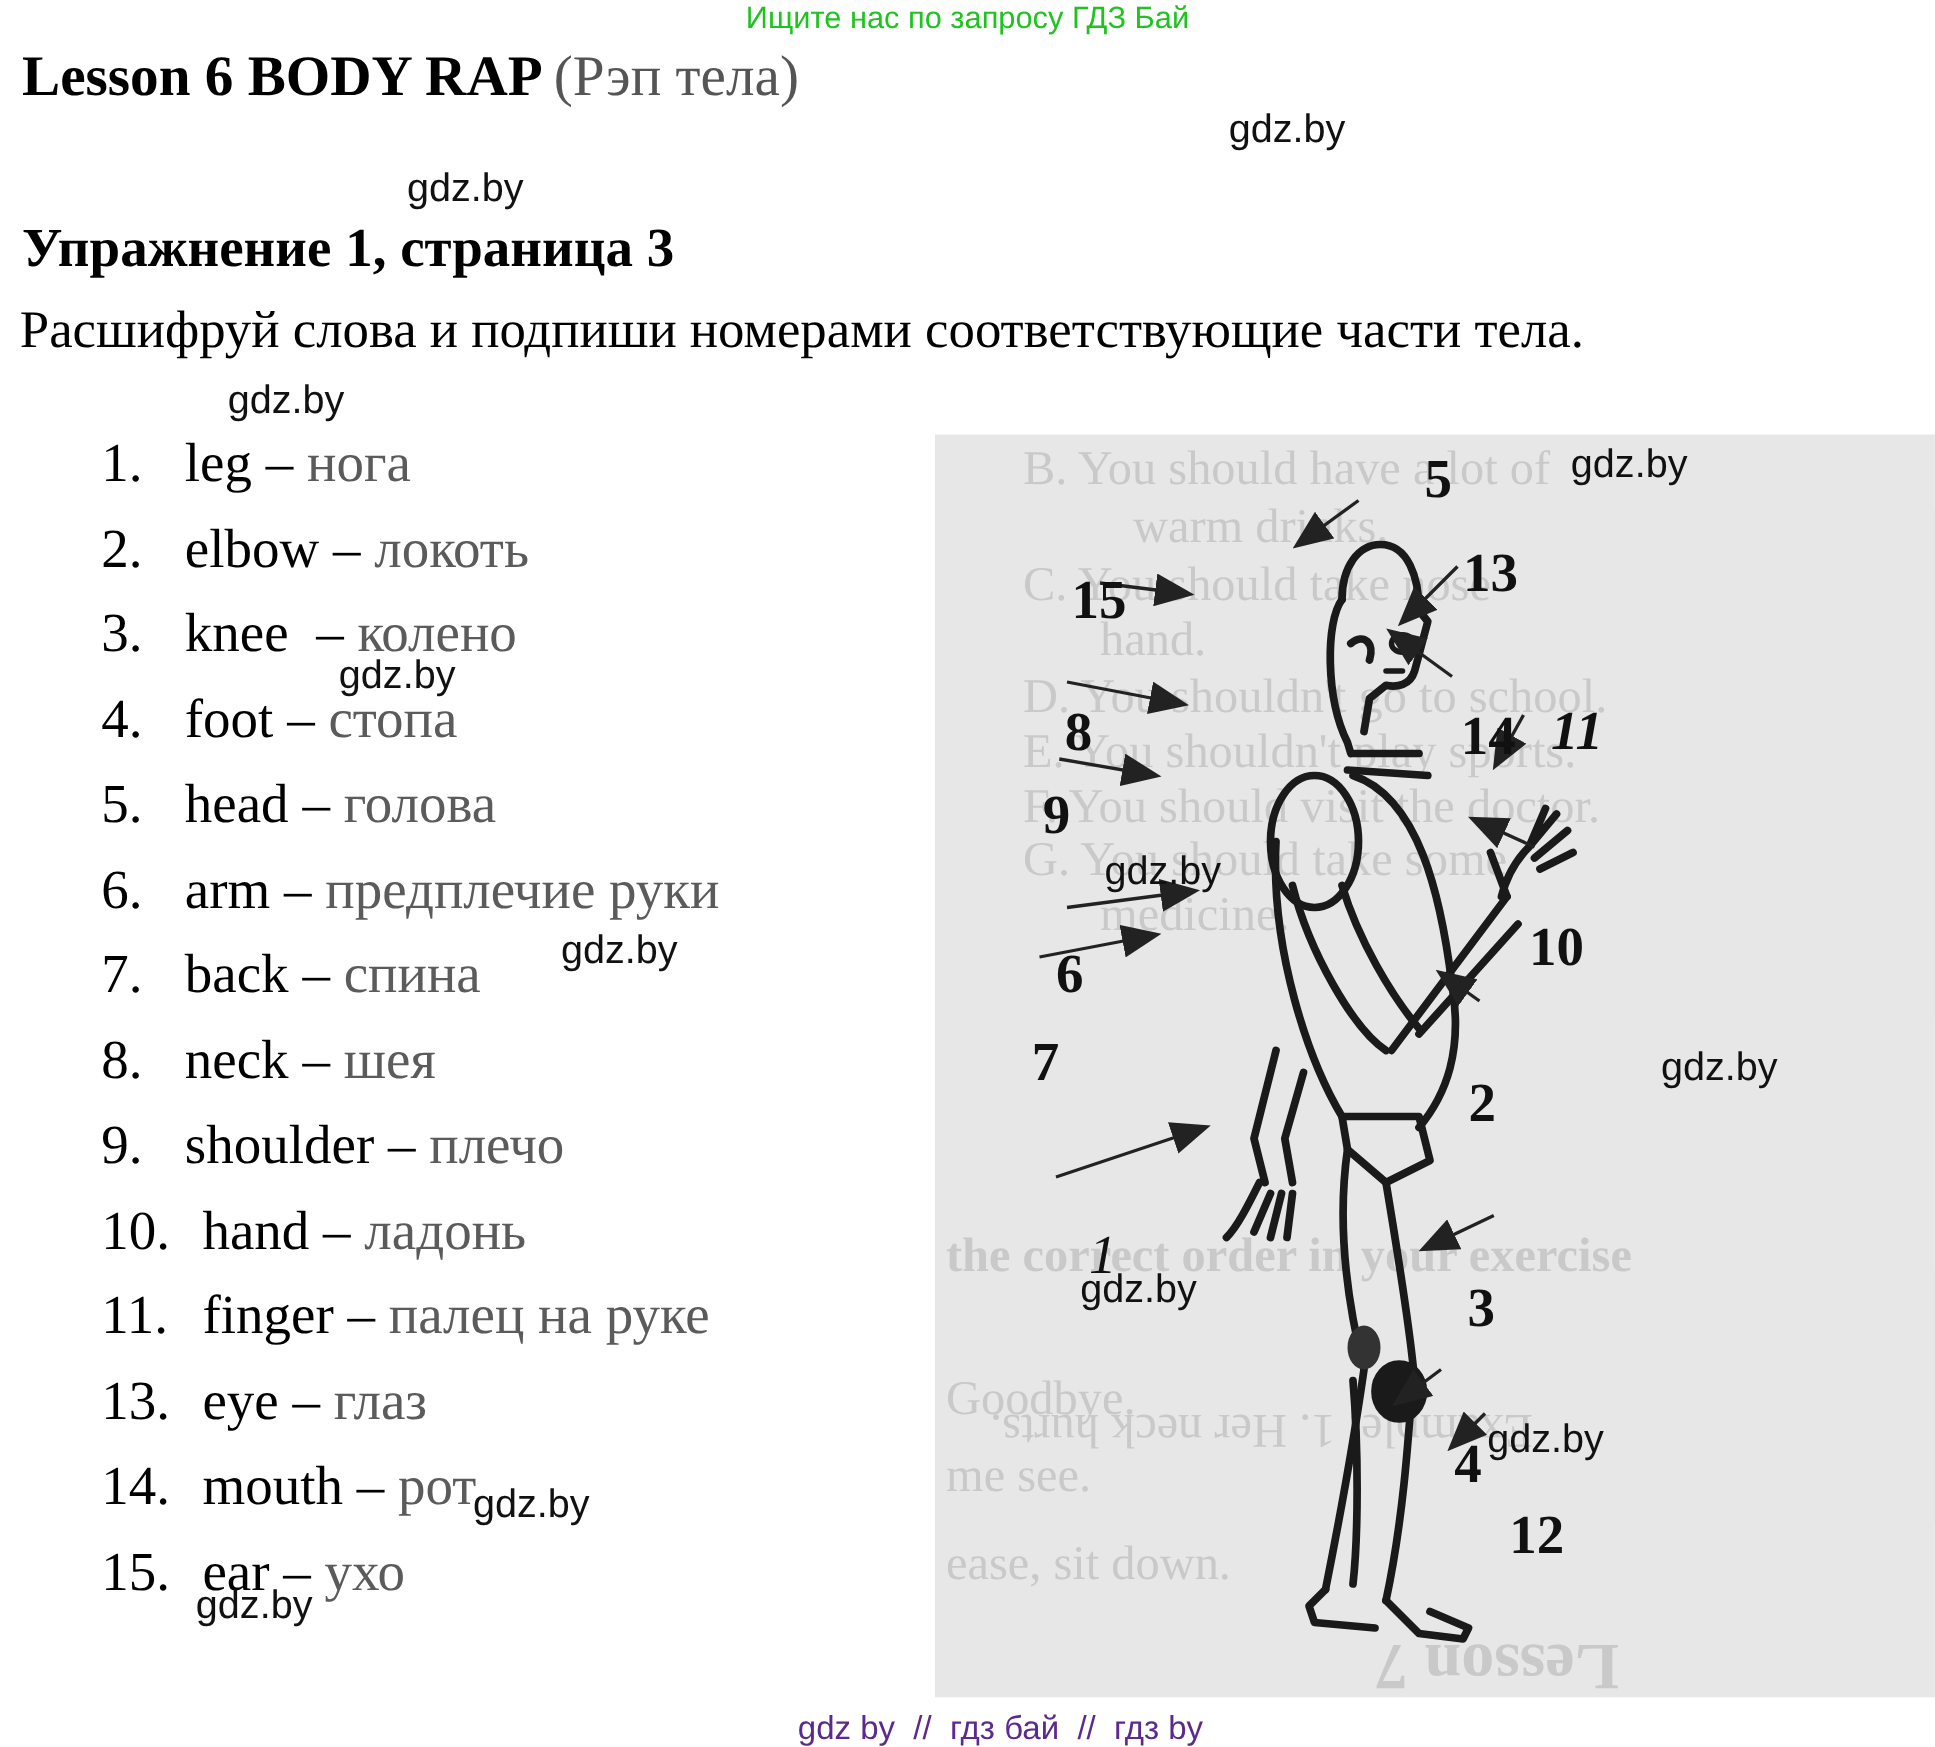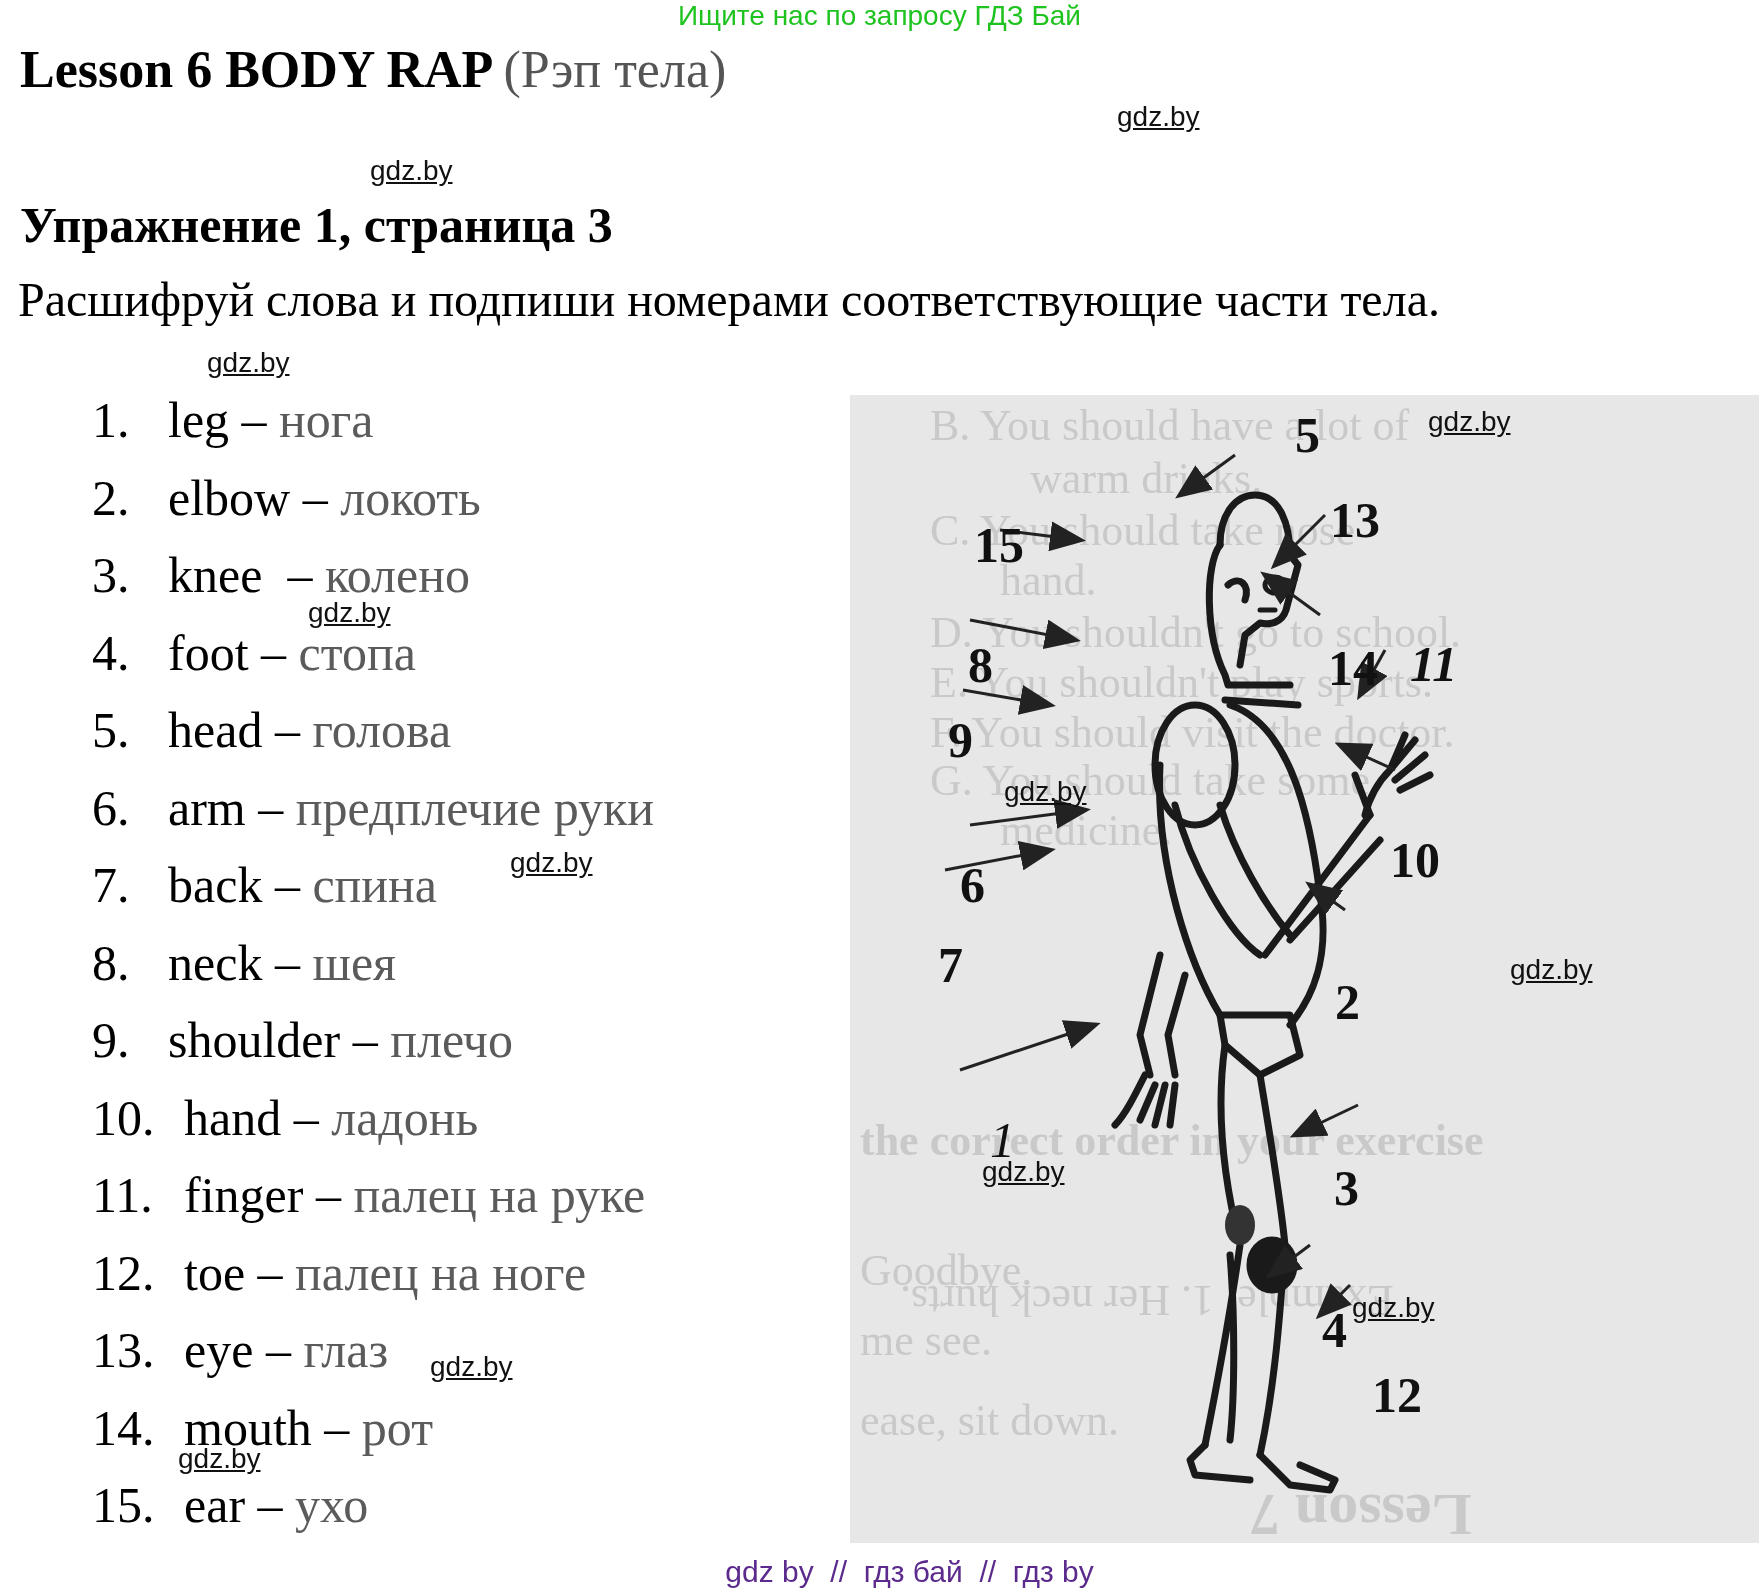--- a/index.html
+++ b/index.html
@@ -1,19 +1,19 @@
 <!DOCTYPE html>
 <html><head>
 <meta charset="utf-8">
 <style>
   html, body { margin:0; padding:0; background:#ffffff; }
   body { width:1759px; height:1588px; position:relative; overflow:hidden; font-family:"Liberation Serif", serif; color:#000; }
   .abs { position:absolute; }
   .top-banner { left:0; width:1759px; top:0; text-align:center; box-sizing:border-box; font-family:"Liberation Sans", sans-serif; font-size:28px; color:#1fc31f; line-height:32px; }
-  .wm { font-family:"Liberation Sans", sans-serif; font-size:28px; color:#111; line-height:30px;text-decoration:underline; }
+  .wm { font-family:"Liberation Sans", sans-serif; font-size:36px; color:#111; line-height:30px; }
   .lesson-title { left:20px; top:40px; font-size:52px; line-height:60px; font-weight:bold; white-space:nowrap; }
   .lesson-title .sub { font-weight:normal; color:#555; }
   .ex-title { left:20px; top:196px; font-size:50px; font-weight:bold; line-height:58px; white-space:nowrap; }
   .instruction { left:18px; top:272px; font-size:48px; line-height:56px; white-space:nowrap; }
   .vocab { left:92px; top:390px; margin:0; padding:0; list-style:none; }
   .vocab li { height:77.5px; font-size:50px; line-height:60px; white-space:nowrap; }
   .vocab .num { display:inline-block; min-width:76px; }
   .vocab .num.wide { min-width:92px; }
   .vocab .ru { color:#5b5b5b; }
   .diagram { left:850px; top:395px; width:1004px; height:1148px; background:#e7e7e7; overflow:hidden; }
@@ -44,21 +44,20 @@
   <li><span class="num">2.</span><span>elbow</span><span> – </span><span class="ru">локоть</span></li>
   <li><span class="num">3.</span><span style="white-space:pre">knee </span><span> – </span><span class="ru">колено</span></li>
   <li><span class="num">4.</span><span>foot</span><span> – </span><span class="ru">стопа</span></li>
   <li><span class="num">5.</span><span>head</span><span> – </span><span class="ru">голова</span></li>
   <li><span class="num">6.</span><span>arm</span><span> – </span><span class="ru">предплечие руки</span></li>
   <li><span class="num">7.</span><span>back</span><span> – </span><span class="ru">спина</span></li>
   <li><span class="num">8.</span><span>neck</span><span> – </span><span class="ru">шея</span></li>
   <li><span class="num">9.</span><span>shoulder</span><span> – </span><span class="ru">плечо</span></li>
   <li><span class="num wide">10.</span><span>hand</span><span> – </span><span class="ru">ладонь</span></li>
   <li><span class="num wide">11.</span><span>finger</span><span> – </span><span class="ru">палец на руке</span></li>
-  <li><span class="num wide">12.</span><span>toe</span><span> – </span><span class="ru">палец на ноге</span></li>
   <li><span class="num wide">13.</span><span>eye</span><span> – </span><span class="ru">глаз</span></li>
   <li><span class="num wide">14.</span><span>mouth</span><span> – </span><span class="ru">рот</span></li>
   <li><span class="num wide">15.</span><span>ear</span><span> – </span><span class="ru">ухо</span></li>
 </ul>
 
 <div class="abs wm" style="left:308px;top:598px;">gdz.by</div>
 <div class="abs wm" style="left:510px;top:848px;">gdz.by</div>
 <div class="abs wm" style="left:430px;top:1352px;">gdz.by</div>
 <div class="abs wm" style="left:178px;top:1444px;">gdz.by</div>
 

